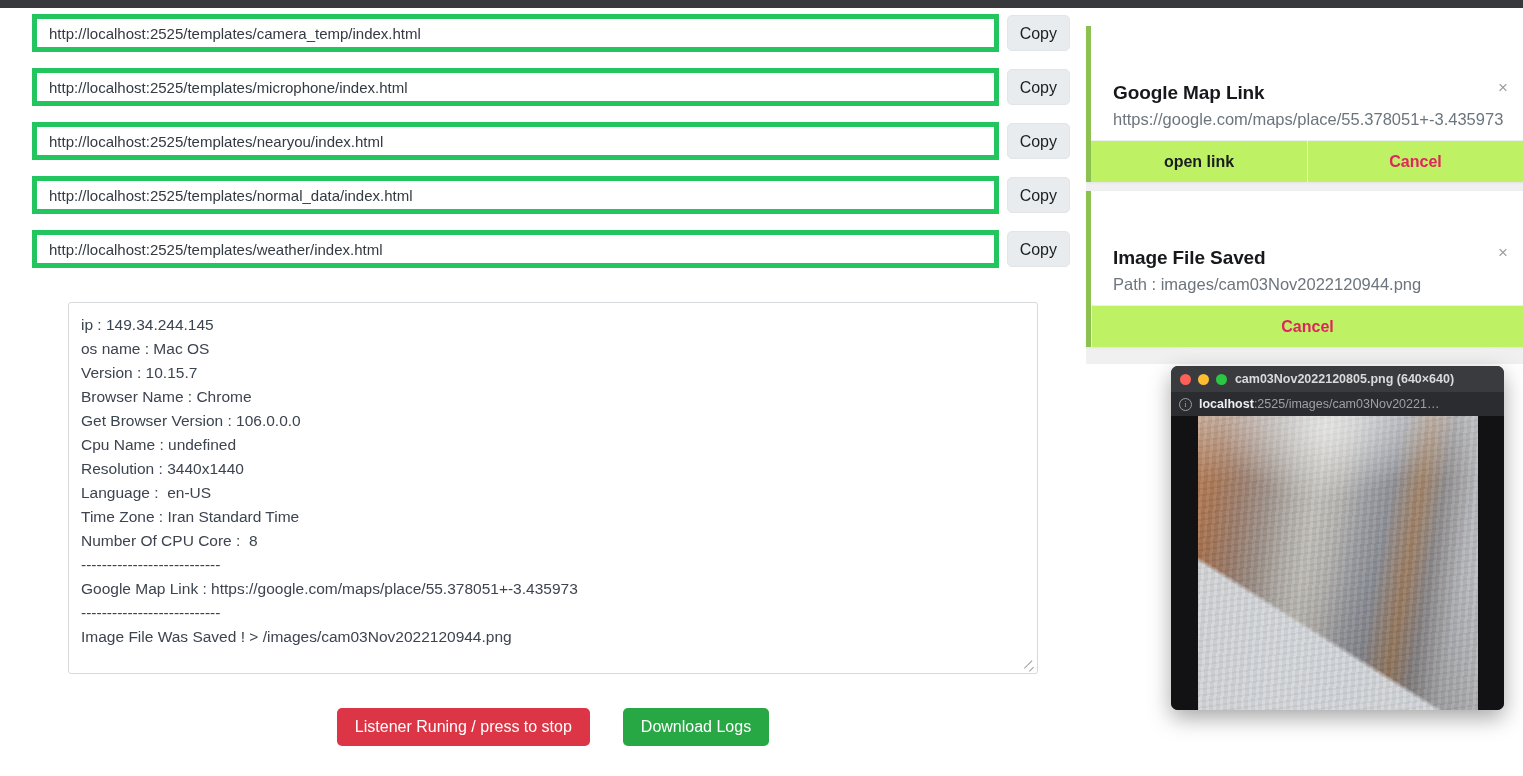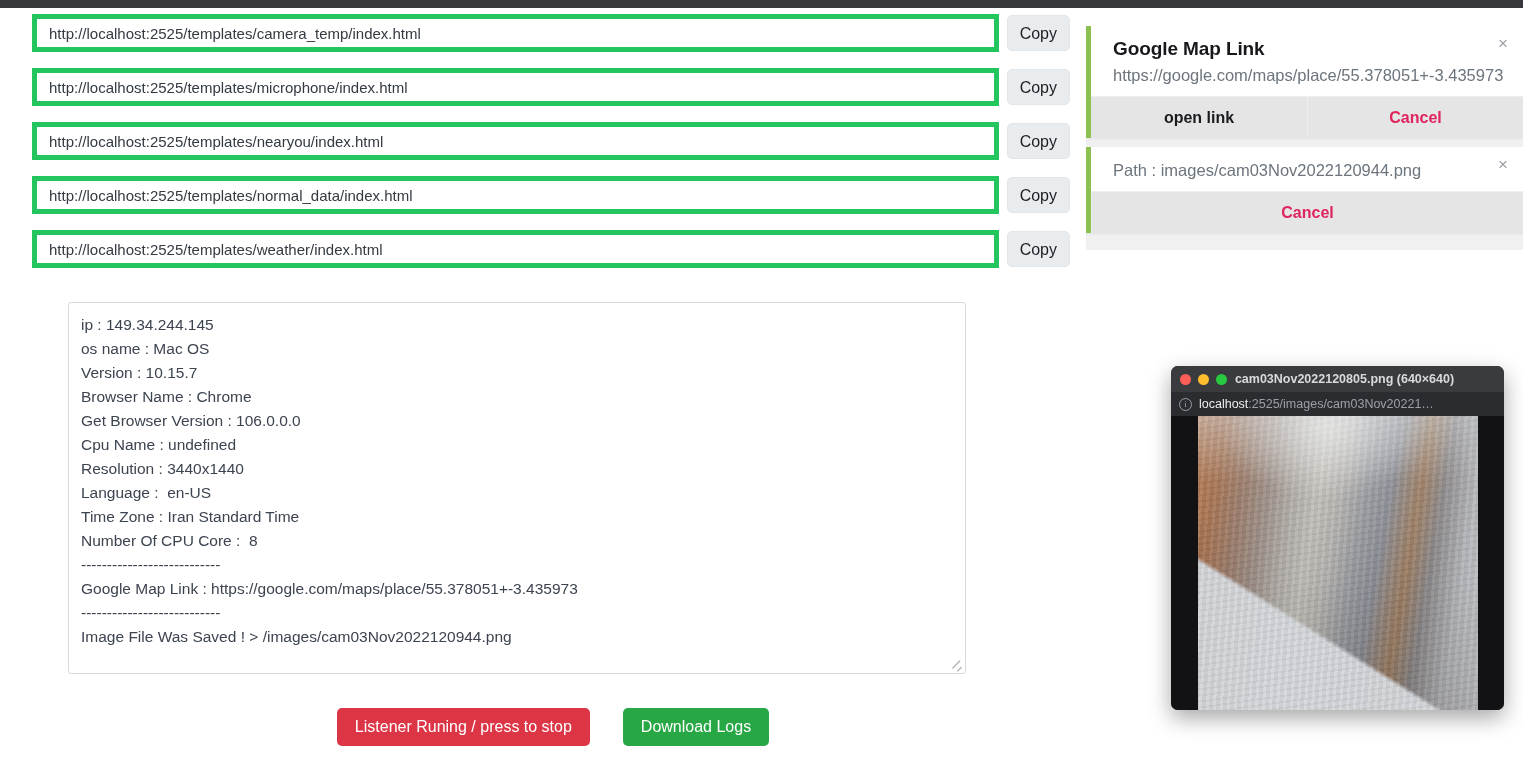--- a/index.html
+++ b/index.html
@@ -71,21 +71,21 @@
     font-family: "Liberation Sans", sans-serif;
     line-height: 36px;
     text-align: center;
   }
 
   
   .log-box {
     position: absolute;
     left: 68px;
     top: 302px;
-    width: 898px;
+    width: 970px;
     height: 372px;
     background: #ffffff;
     border: 1px solid #d6dadd;
     border-radius: 3px;
     padding: 10px 12px;
     overflow: hidden;
   }
   .log-line {
     font-size: 15.5px;
     line-height: 24px;
@@ -155,20 +155,21 @@
     position: relative;
     background: #ffffff;
     border-left: 5px solid #8cc152;
     margin-bottom: 9px;
     box-shadow: 0 1px 2px rgba(0,0,0,.06);
     overflow: hidden;
   }
   .notif-body {
     padding: 12px 18px 10px 22px;
     position: relative;
+    margin-top: 44px;
   }
   .notif-title {
     font-size: 19px;
     font-weight: bold;
     color: #16181b;
     margin: 0 0 4px 0;
     letter-spacing: -0.1px;
   }
   .notif-sub {
     font-size: 16.5px;
@@ -196,21 +197,21 @@
   }
   .notif-action {
     flex: 1 1 50%;
     display: flex;
     align-items: center;
     justify-content: center;
     font-size: 16px;
     font-weight: bold;
     cursor: pointer;
     color: #1a1d20;
-    background: #e5e5e5;
+    background: #bef264;
   }
   .notif-action.divider { border-left: 1px solid #eceef0; }
   .notif-action.cancel { color: #e0245e; }
 
   
   .viewer {
     position: absolute;
     left: 1171px;
     top: 366px;
     width: 333px;
@@ -261,21 +262,21 @@
     text-align: center;
     font-family: "Liberation Serif", serif;
     flex: 0 0 auto;
   }
   .viewer-url {
     font-size: 12.5px;
     color: #9ba0a6;
     white-space: nowrap;
     overflow: hidden;
   }
-  .viewer-url b { color: #eceef0; font-weight: normal; }
+  .viewer-url b { color: #eceef0; font-weight: bold; }
   .viewer-canvas {
     position: relative;
     height: 294px;
     background: #121214;
     display: flex;
     justify-content: center;
   }
   .photo {
     position: relative;
     width: 280px;
@@ -391,20 +392,21 @@
         <div class="notif-close">×</div>
       </div>
       <div class="notif-actions">
         <div class="notif-action">open link</div>
         <div class="notif-action divider cancel">Cancel</div>
       </div>
     </div>
 
     <div class="notif-card">
       <div class="notif-body">
+        <div class="notif-title">Image File Saved</div>
         <div class="notif-sub">Path : images/cam03Nov2022120944.png</div>
         <div class="notif-close">×</div>
       </div>
       <div class="notif-actions">
         <div class="notif-action divider cancel">Cancel</div>
       </div>
     </div>
 
   </div>
 

